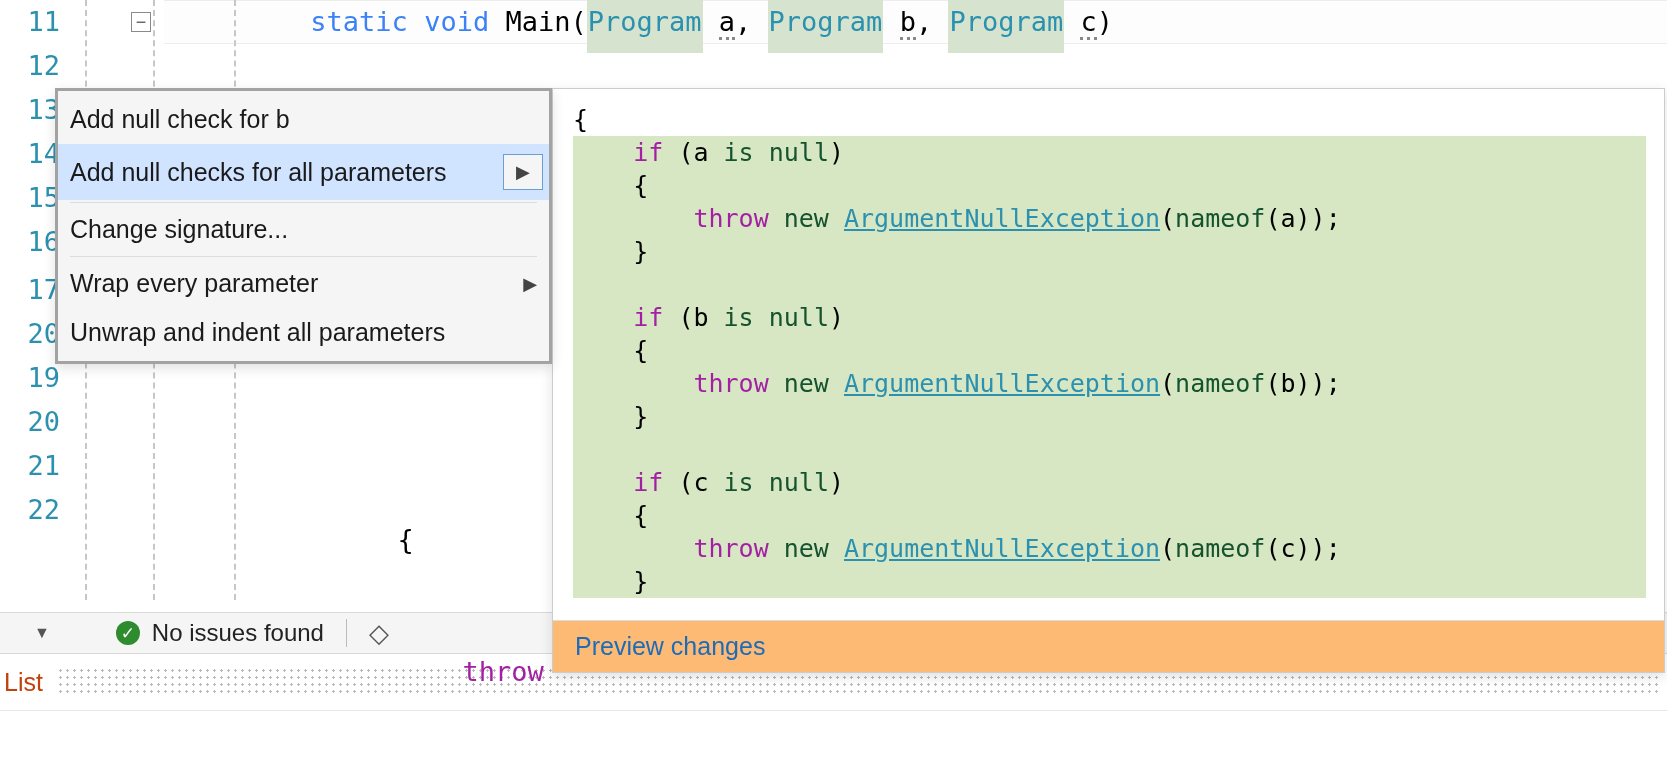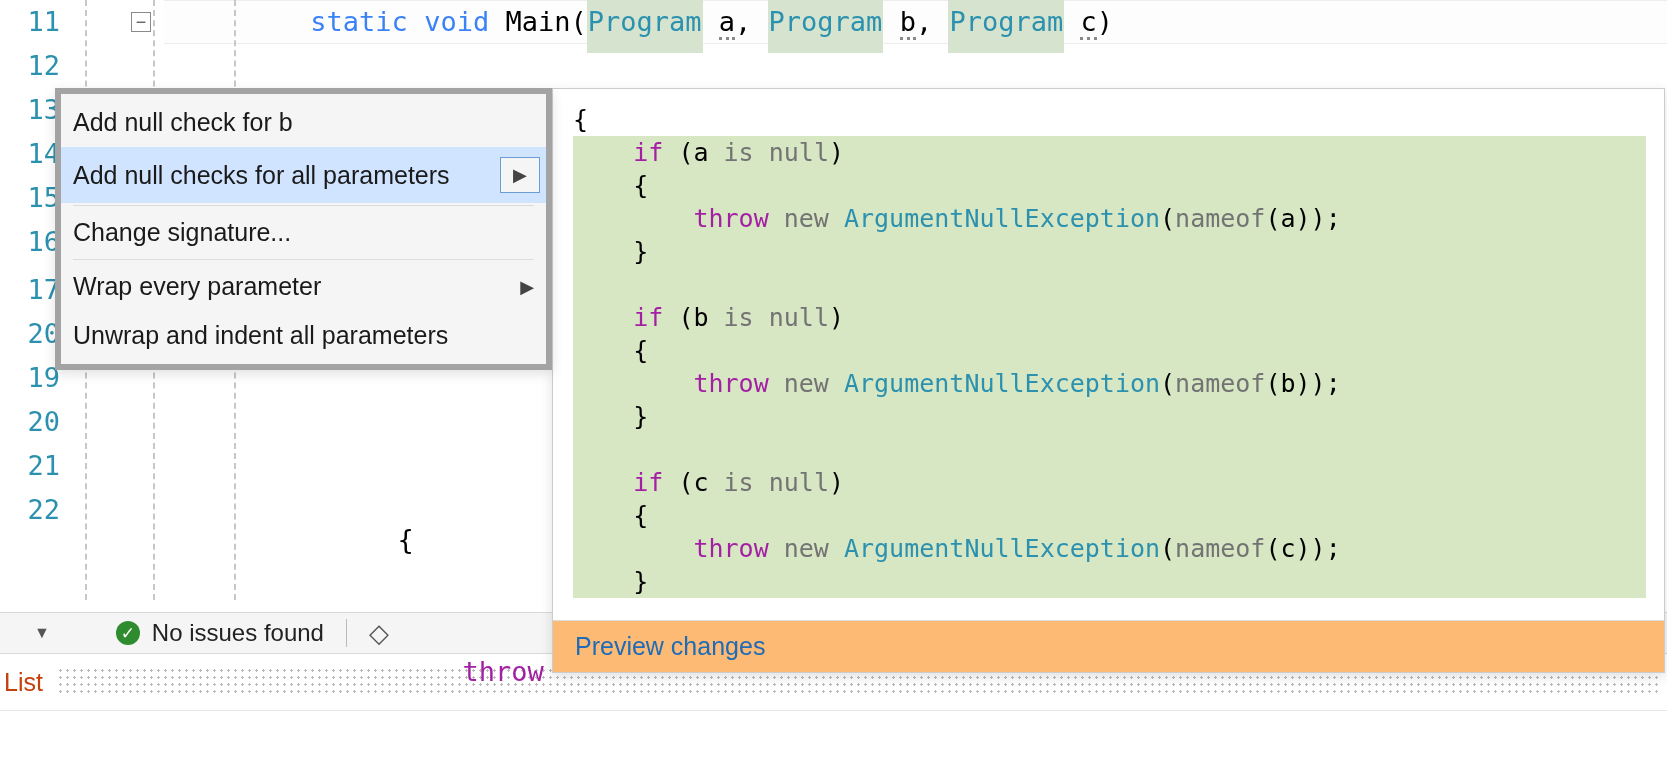--- a/index.html
+++ b/index.html
@@ -89,21 +89,21 @@
       border-bottom: 1px solid #ededed;
       z-index: -1;
     }
 
     
     .quickfix {
       position: absolute;
       top: 88px; left: 55px;
       width: 497px;
       background: #f5f5f5;
-      border: 6px solid #a3a3a3;
+      border: 3px solid #a3a3a3;
       box-shadow: 0 4px 12px rgba(0,0,0,.12);
       z-index: 20;
       font-size: 25px;
       color: #1a1a1a;
       padding: 4px 0;
     }
     .quickfix .item {
       padding: 10px 12px;
       display: flex; align-items: center; justify-content: space-between;
       cursor: default;
@@ -145,23 +145,23 @@
       padding: 14px 18px 12px 20px;
       color: #000;
     }
     .preview .body{
       white-space: pre;
     }
     .preview .added {
       background: #d7e6c3;
       display: block;
     }
-    .preview .kw2 { color: #737373; }
+    .preview .kw2 { color: #14532d; }
     .preview .kw3 { color: #a31fa3; }
-    .preview .type2 { color: #2b91af; }
+    .preview .type2 { color: #2b91af; text-decoration: underline; }
     .preview .ellipsis {
       margin-top: 4px;
       letter-spacing: 4px;
       color: #333;
     }
     .preview-footer {
       position: absolute;
       left: 0; right: 0; bottom: 0;
       height: 52px;
       background: #fdba74;

